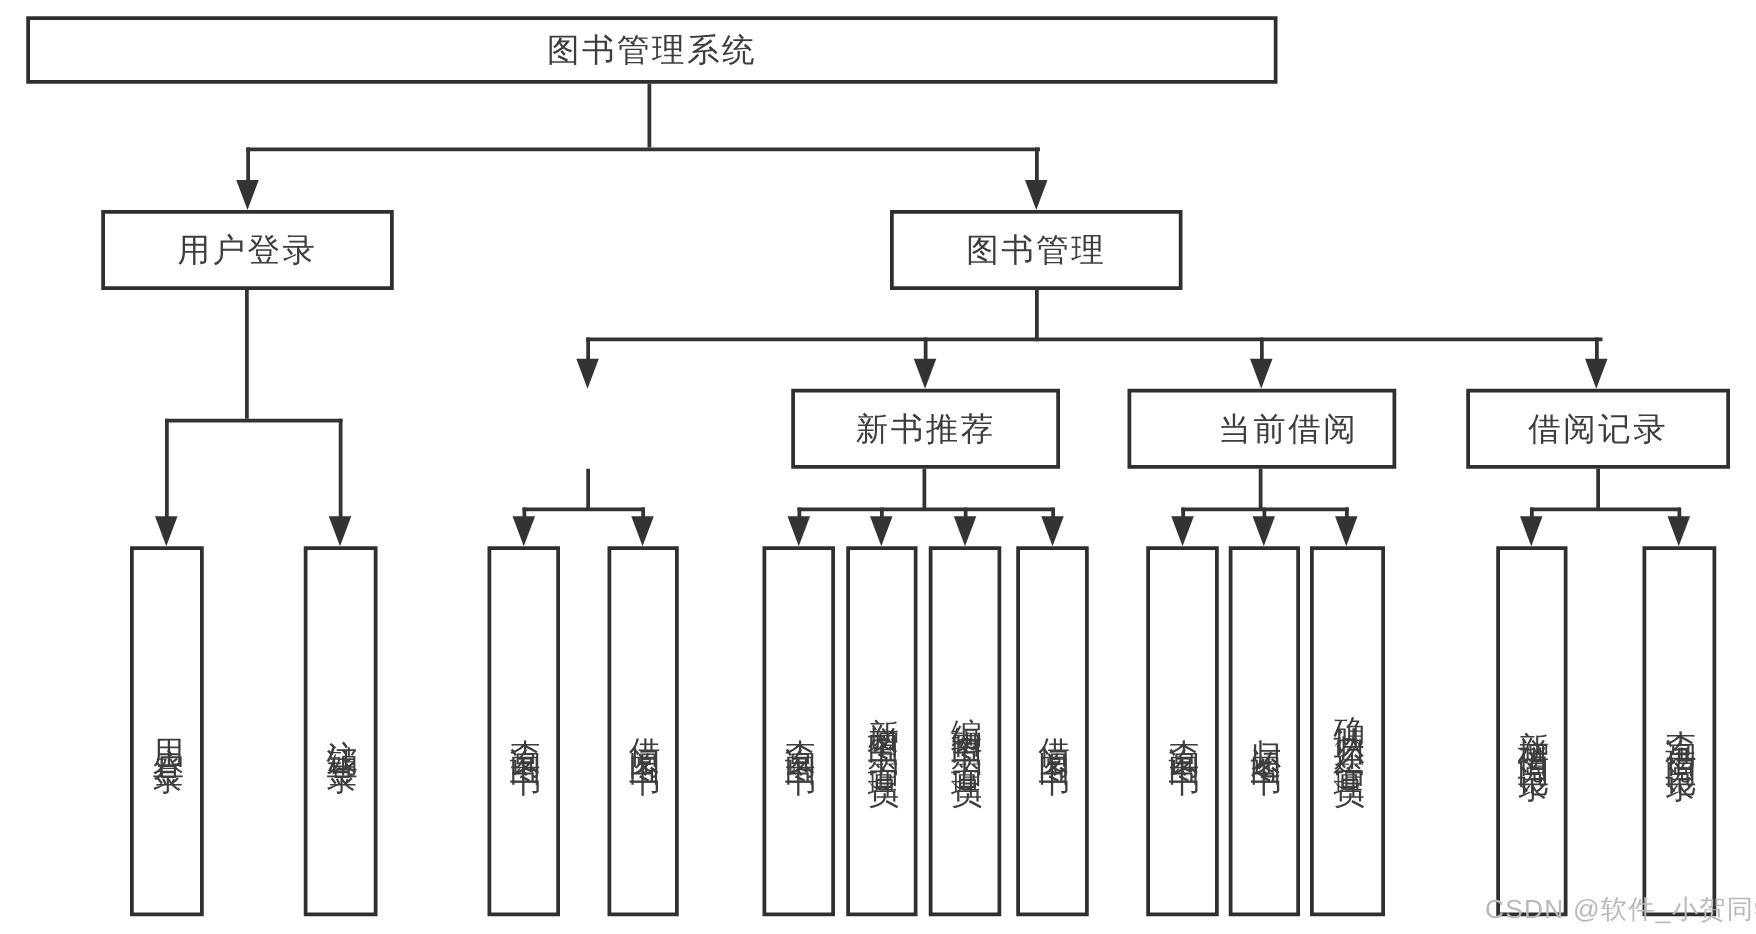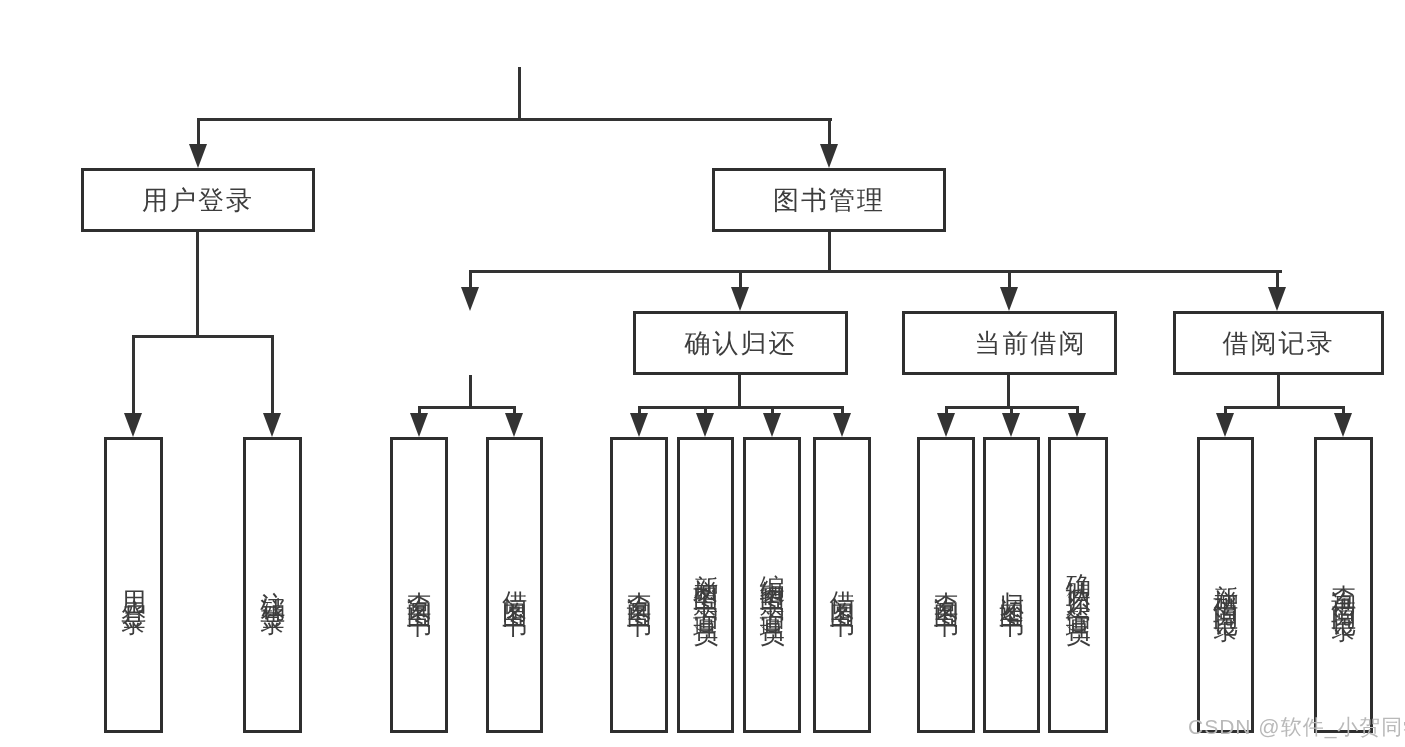--- a/index.html
+++ b/index.html
@@ -57,32 +57,35 @@
     color:#b9b9b9;
     letter-spacing:1px;
     white-space:nowrap;
   }
 </style>
 </head>
 <body>
 
 <div id="canvas">
 
+  <div class="box" style="left:21px;top:13px;width:1001px;height:54px;">
+    <span>图书管理系统</span>
+  </div>
 
   <div class="box" style="left:81px;top:168px;width:234px;height:64px;">
     <span>用户登录</span>
   </div>
 
   <div class="box" style="left:712px;top:168px;width:234px;height:64px;">
     <span>图书管理</span>
   </div>
 
 
   <div class="box" style="left:633px;top:311px;width:215px;height:64px;">
-    <span>确认归还</span>
+    <span>新书推荐</span>
   </div>
 
   <div class="box" style="left:902px;top:311px;width:215px;height:64px;padding-left:42px;">
     <span>当前借阅</span>
   </div>
 
   <div class="box" style="left:1173px;top:311px;width:211px;height:64px;justify-content:center;">
     <span>借阅记录</span>
   </div>
 

